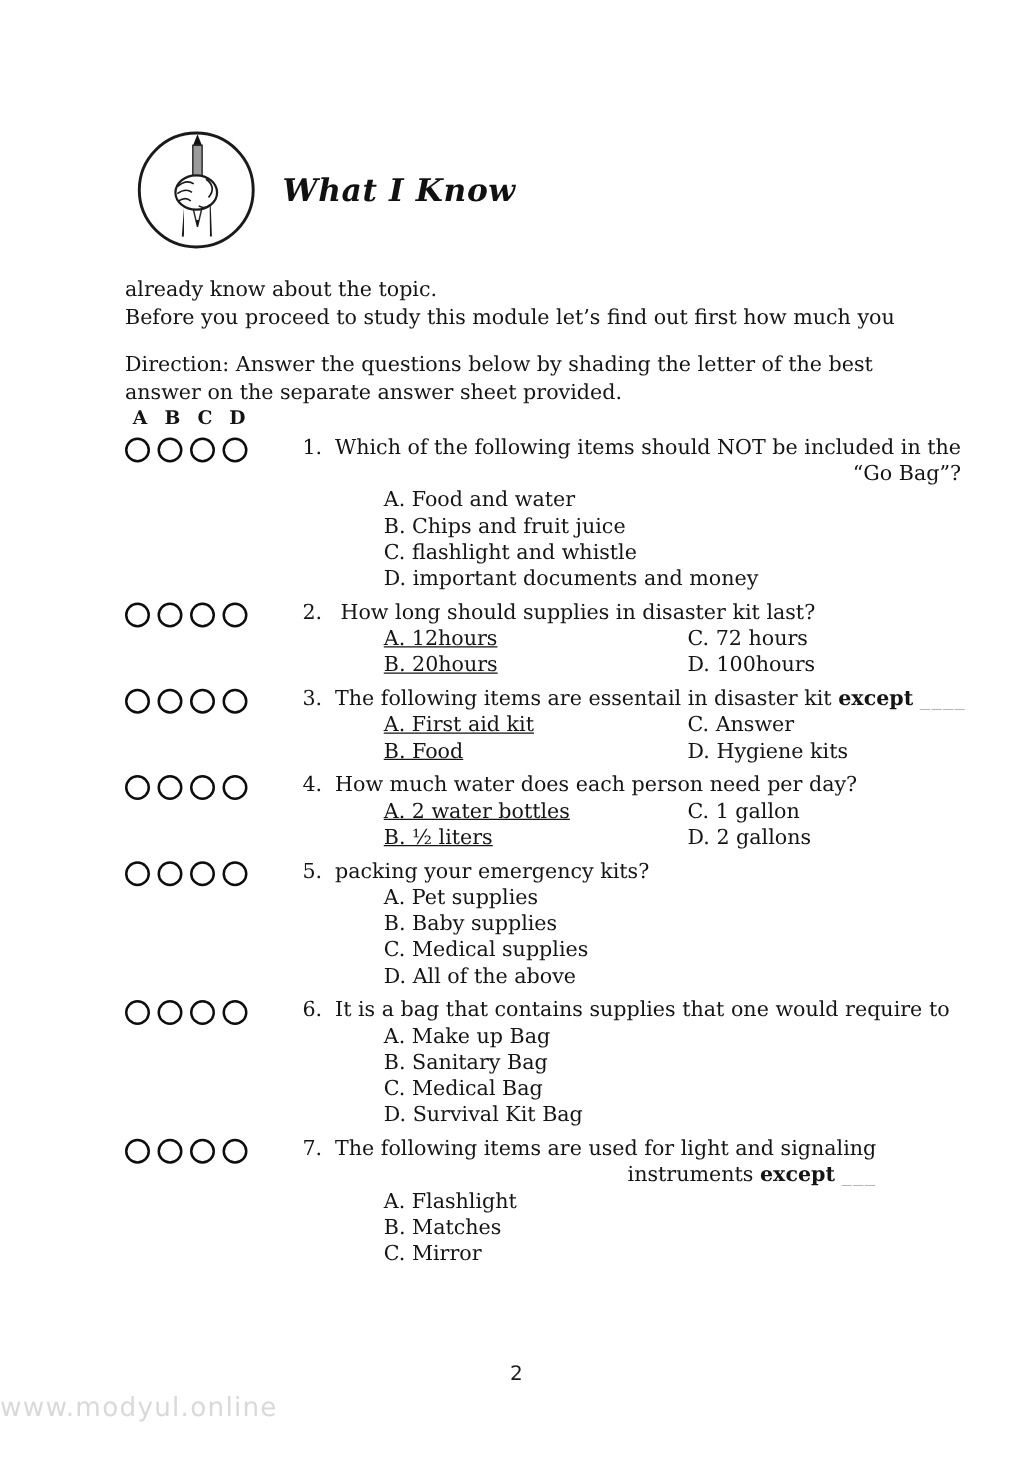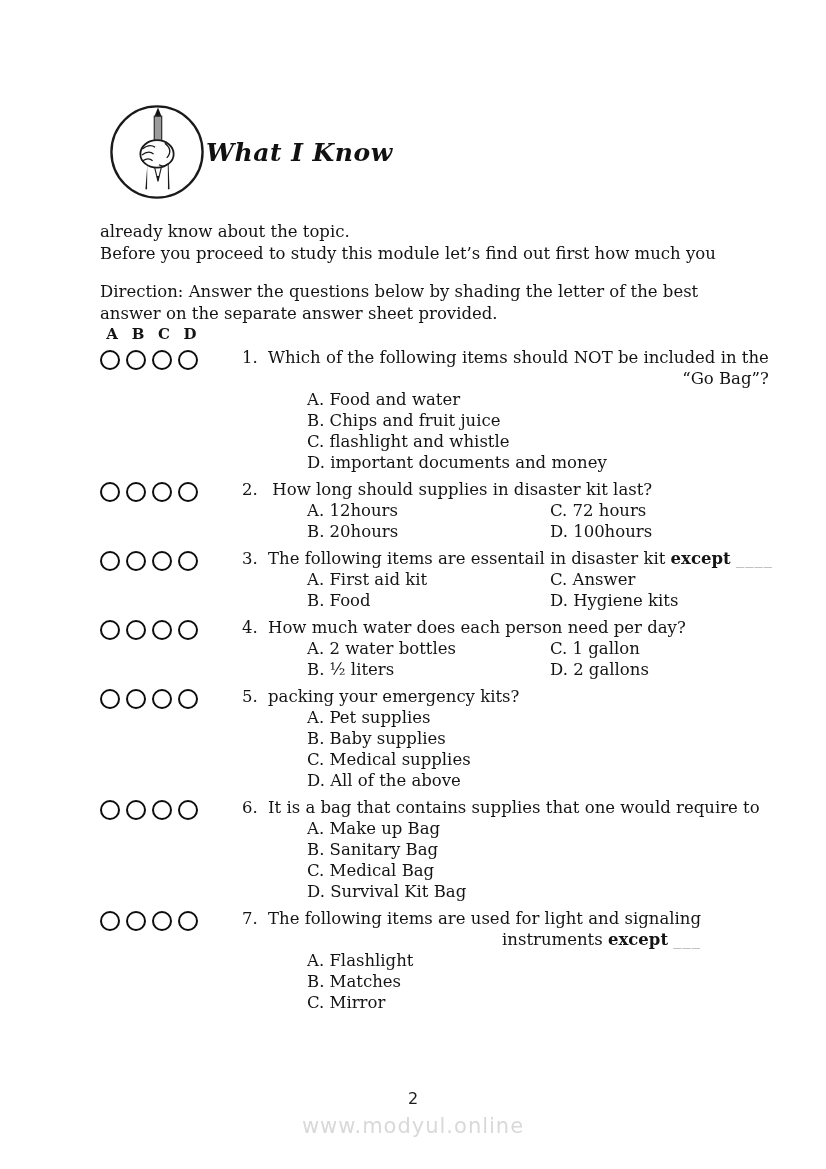--- a/index.html
+++ b/index.html
@@ -5,47 +5,47 @@
   html,body{margin:0;padding:0;background:#ffffff;}
   .page{
     position:relative;
     width:826px;height:1169px;
     background:#ffffff;
     font-family:"DejaVu Serif","Liberation Serif",serif;
     color:#141414;
     overflow:hidden;
   }
   
-  .header{position:absolute;top:103px;left:108px;display:flex;align-items:center;}
+  .header{position:absolute;top:103px;left:108px;display:flex;align-items:center;gap:20px;}
   .icon-wrap{width:98px;height:98px;flex-shrink:0;}
   .title{font-size:25px;font-weight:bold;font-style:italic;margin:0;letter-spacing:0.5px;color:#111;}
   
   .para{position:absolute;left:100px;font-size:16.5px;line-height:22px;white-space:nowrap;}
   .intro{top:221px;}
   .direction{top:281px;}
   
   .qarea{position:absolute;top:326px;left:100px;width:700px;}
   .letters{display:flex;gap:6px;margin-left:2px;margin-bottom:5px;font-weight:bold;font-size:15px;line-height:16px;}
   .letters span{width:20px;text-align:center;display:inline-block;}
   .question{display:flex;margin-bottom:6px;}
   .bubbles{width:142px;flex-shrink:0;display:flex;gap:6px;padding-top:3px;}
   .bubble{width:20px;height:20px;border:2.6px solid #0d0d0d;border-radius:50%;
           box-sizing:border-box;background:#fff;flex-shrink:0;}
   .qbody{position:relative;padding-left:26px;font-size:16.5px;line-height:21px;}
   .qnum{position:absolute;left:0;top:0;}
   .qline{white-space:nowrap;text-align:right;}
   .optrow{margin-left:39px;white-space:nowrap;}
   .opt{display:inline-block;}
-  .opt.col1{width:243px;}
+  .opt.col1{width:243px;text-decoration:underline;}
   .bold{font-weight:bold;}
   .blank{color:#a6a6a6;letter-spacing:1px;}
   
   .pagenum{position:absolute;top:1089px;left:0;width:100%;text-align:center;
            font-family:"DejaVu Sans","Liberation Sans",sans-serif;font-size:16px;color:#1c1c1c;}
-  .watermark{position:absolute;top:1114px;left:0;width:100%;text-align:center;
+  .watermark{position:absolute;top:1114px;left:0;width:100%;text-align:left;
              font-family:"DejaVu Sans","Liberation Sans",sans-serif;font-size:21px;
              color:#d9d9d9;letter-spacing:1px;}
 </style>
 </head>
 <body>
 
 <div class="page">
 
   <div class="header">
     <div class="icon-wrap">

